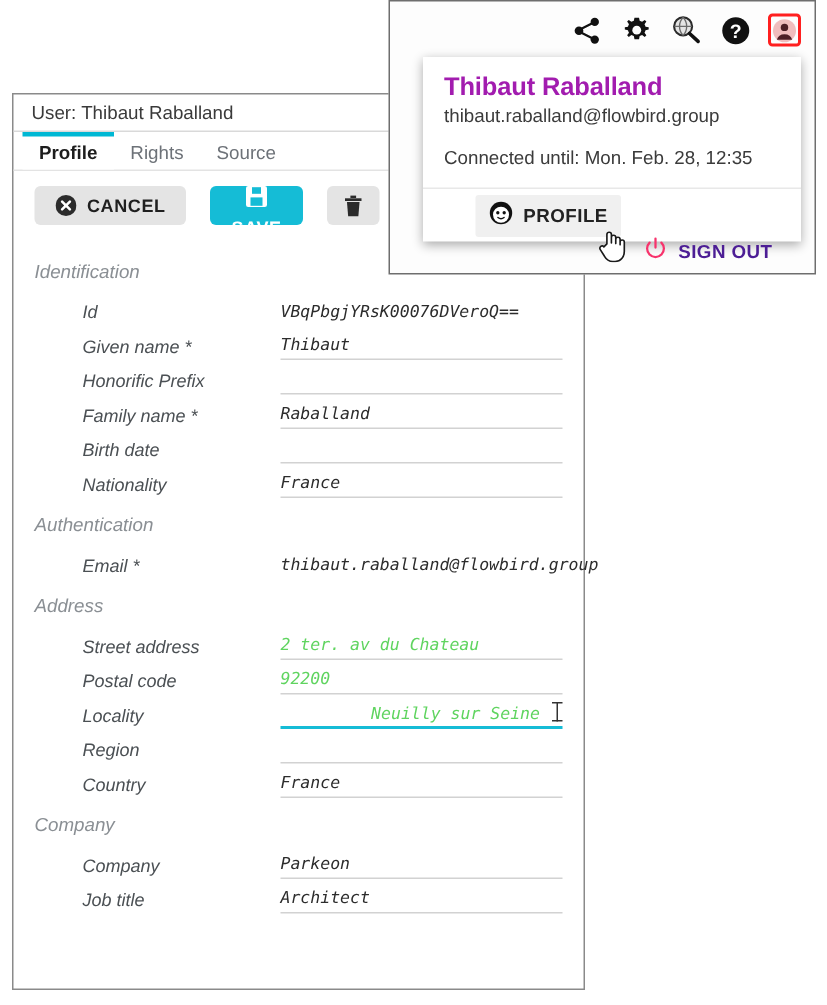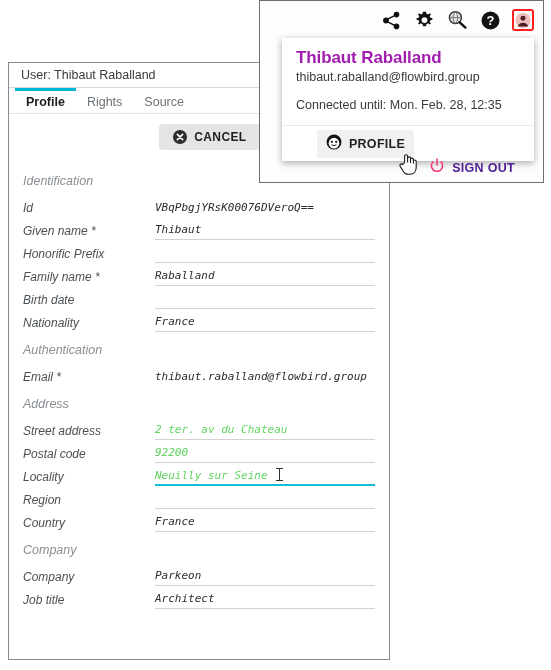--- a/index.html
+++ b/index.html
@@ -66,21 +66,20 @@
     border-top: 3px solid #00b8d4;
     background: #ffffff;
   }
 
   
   #actionbar {
     display: flex;
     align-items: center;
     gap: 16px;
     padding: 10px 0 6px 14px;
-    justify-content: flex-end;
   }
   .abtn {
     display: inline-flex;
     align-items: center;
     gap: 7px;
     height: 26px;
     border-radius: 4px;
     padding: 0 14px;
     font-size: 12px;
     font-weight: bold;
@@ -111,39 +110,41 @@
     padding: 0 14px 0 14px;
     height: 22px;
     margin-bottom: 1px;
   }
   .flabel {
     width: 132px;
     flex: 0 0 132px;
     font-size: 12px;
     color: #4b5054;
     line-height: 18px;
+    margin-left: 32px;
   }
   .fvalue {
     flex: 1 1 auto;
     position: relative;
     font-family: "DejaVu Sans Mono", monospace;
     font-size: 11px;
     color: #2c2c2c;
     line-height: 17px;
     border-bottom: 1px solid #d2d2d2;
     padding-bottom: 1px;
     white-space: nowrap;
     overflow: visible;
     cursor: text;
   }
   .fvalue.plain { border-bottom: none; }
   .fvalue.green { color: #5fd45f; }
   .fvalue.focused {
     border-bottom: 2px solid #15bcd6;
     padding-bottom: 0;
+    text-align: right;
   }
   .ibeam {
     display: inline-block;
     width: 7px;
     height: 13px;
     position: relative;
     margin-left: 8px;
     vertical-align: -2px;
   }
   .ibeam::before, .ibeam::after {

